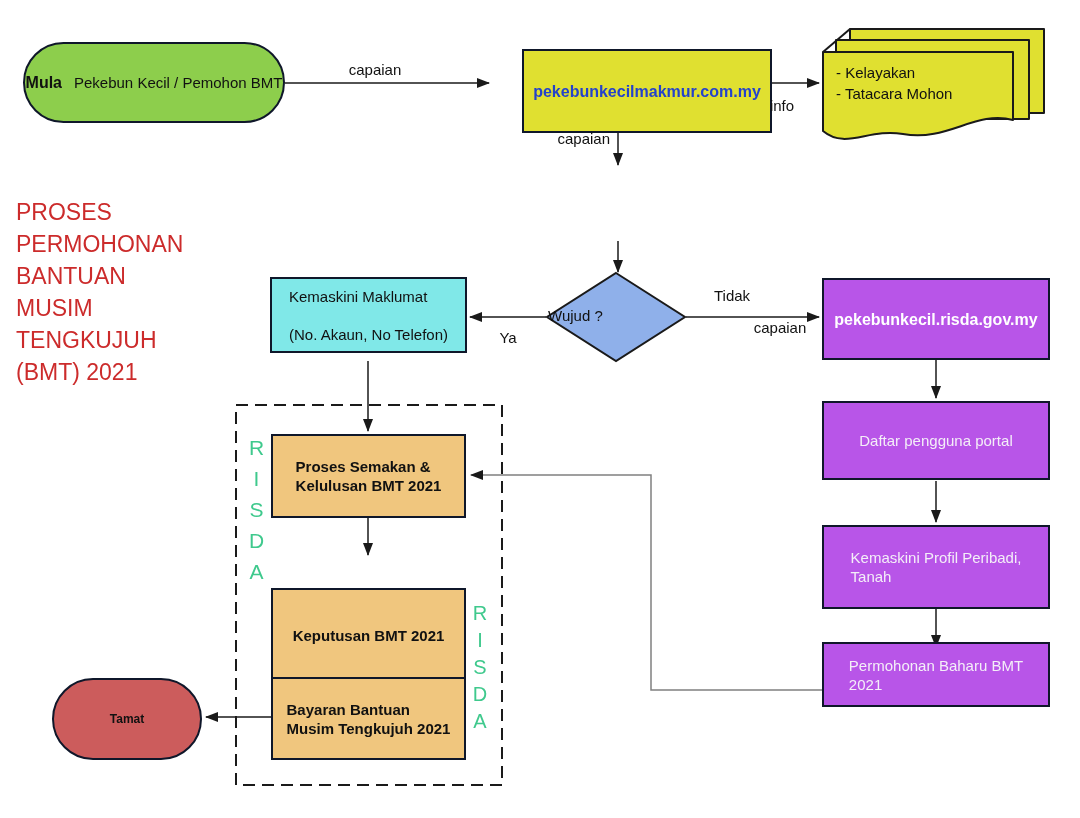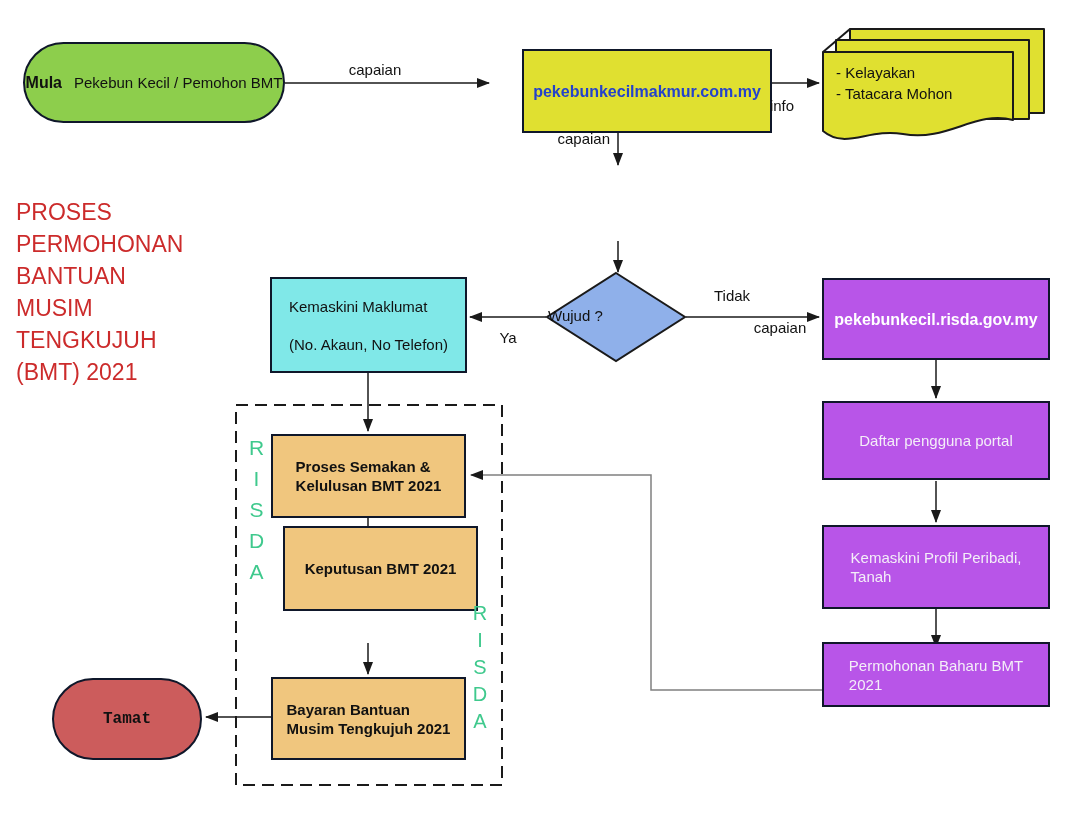--- a/index.html
+++ b/index.html
@@ -9,33 +9,33 @@
   .node{position:absolute;z-index:1;display:flex;flex-direction:row;align-items:center;
         justify-content:center;text-align:left;border:2px solid #0f172a;box-sizing:border-box;
         font-size:15px;line-height:19px;}
   .pre{white-space:pre-line;}
   .pill{border-radius:41px;}
   .mula{left:23px;top:42px;width:262px;height:81px;background:#8dce4c;gap:12px;}
   .mula .node-title{font-weight:bold;font-size:16px;}
   .yellowbox{left:493px;top:49px;width:250px;height:84px;background:#e0e030;margin-left:29px;}
   .url{font-weight:bold;font-size:16px;color:#2442cb;}
   .bmtbox{left:492px;top:167px;width:251px;height:74px;background:#80e8e8;gap:10px;}
-  .kmbox{left:270px;top:277px;width:197px;height:96px;background:#80e8e8;}
+  .kmbox{left:270px;top:277px;width:197px;height:76px;background:#80e8e8;}
   .purple{background:#b855e8;color:#f4eef8;width:228px;left:822px;}
   .p1{top:278px;height:82px;}
   .p2{top:401px;height:79px;}
   .p3{top:525px;height:84px;}
   .p4{top:642px;height:65px;}
   .purple .url{color:#ffffff;}
   .orange{background:#f0c67e;width:195px;left:271px;font-weight:bold;}
   .o1{top:434px;height:84px;}
-  .o2{top:526px;height:85px;margin-left:12px;}
+  .o2{top:588px;height:95px;}
   .o3{top:677px;height:83px;}
   .tamat{left:52px;top:678px;width:150px;height:82px;background:#cc5c5c;}
-  .tamat .node-title{font-weight:bold;font-size:16px;font-family:Liberation Mono, monospace;}
+  .tamat .node-title{font-weight:bold;font-size:12px;}
   .freetext{position:absolute;z-index:1;font-size:15px;line-height:19px;}
   .doc-text{left:836px;top:62px;width:172px;text-align:left;line-height:21px;}
   .diamond-text{left:548px;top:306px;width:137px;}
   .page-title{left:16px;top:196px;width:234px;font-size:23px;line-height:32px;color:#cc2b2b;}
   .watermark{position:absolute;z-index:1;writing-mode:vertical-rl;text-orientation:upright;
              color:#3fc98d;font-size:21px;letter-spacing:8px;line-height:26px;}
   .wm-left{left:243px;top:436px;}
   .wm-right{left:467px;top:602px;font-size:20px;letter-spacing:5px;}
   .lbl{position:absolute;z-index:1;font-size:15px;color:#111;}
   .lbl-capaian1{left:330px;top:61px;width:90px;text-align:center;}

